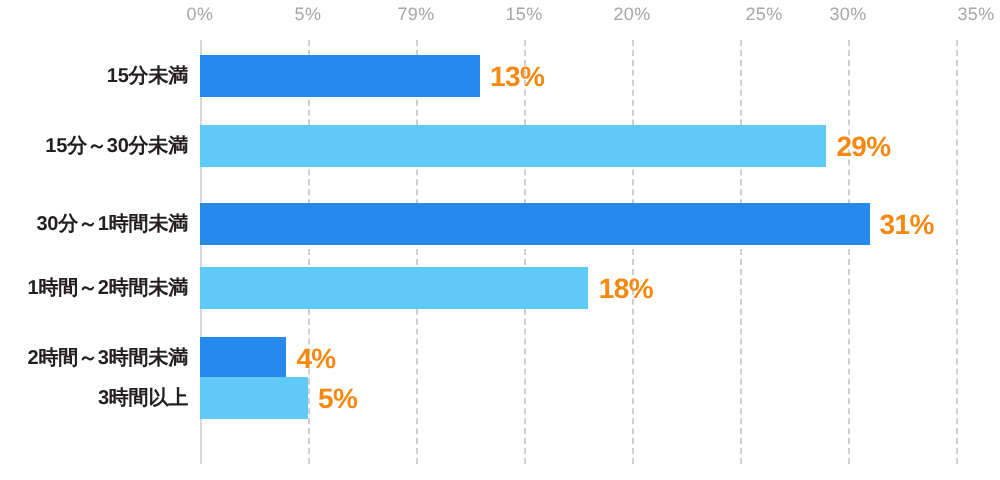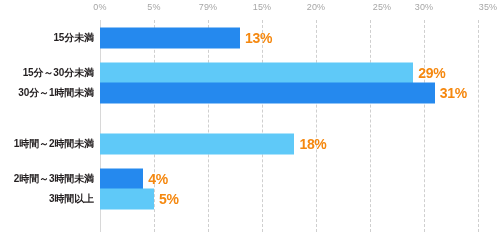--- a/index.html
+++ b/index.html
@@ -138,21 +138,21 @@
       <div class="row" style="top: 0px; height: 35.3333px;">
         <div class="cat-label">15分未満</div>
         <div class="bar dark" style="width: 140.4px; background: rgb(37, 137, 238);"></div>
         <div class="value-label" style="left: 245px; color: rgb(245, 136, 15);">13%</div>
       </div>
       <div class="row" style="top: 35.3333px; height: 35.3333px;">
         <div class="cat-label">15分～30分未満</div>
         <div class="bar light" style="width: 313.2px; background: rgb(95, 201, 248);"></div>
         <div class="value-label" style="left: 418.2px; color: rgb(245, 136, 15);">29%</div>
       </div>
-      <div class="row" style="top: 55px; height: 35.3333px;">
+      <div class="row" style="top: 74px; height: 35.3333px;">
         <div class="cat-label">30分～1時間未満</div>
         <div class="bar dark" style="width: 334.8px; background: rgb(37, 137, 238);"></div>
         <div class="value-label" style="left: 439.8px; color: rgb(245, 136, 15);">31%</div>
       </div>
       <div class="row" style="top: 106px; height: 35.3333px;">
         <div class="cat-label">1時間～2時間未満</div>
         <div class="bar light" style="width: 194.4px; background: rgb(95, 201, 248);"></div>
         <div class="value-label" style="left: 299.4px; color: rgb(245, 136, 15);">18%</div>
       </div>
       <div class="row" style="top: 141.333px; height: 35.3333px;">

